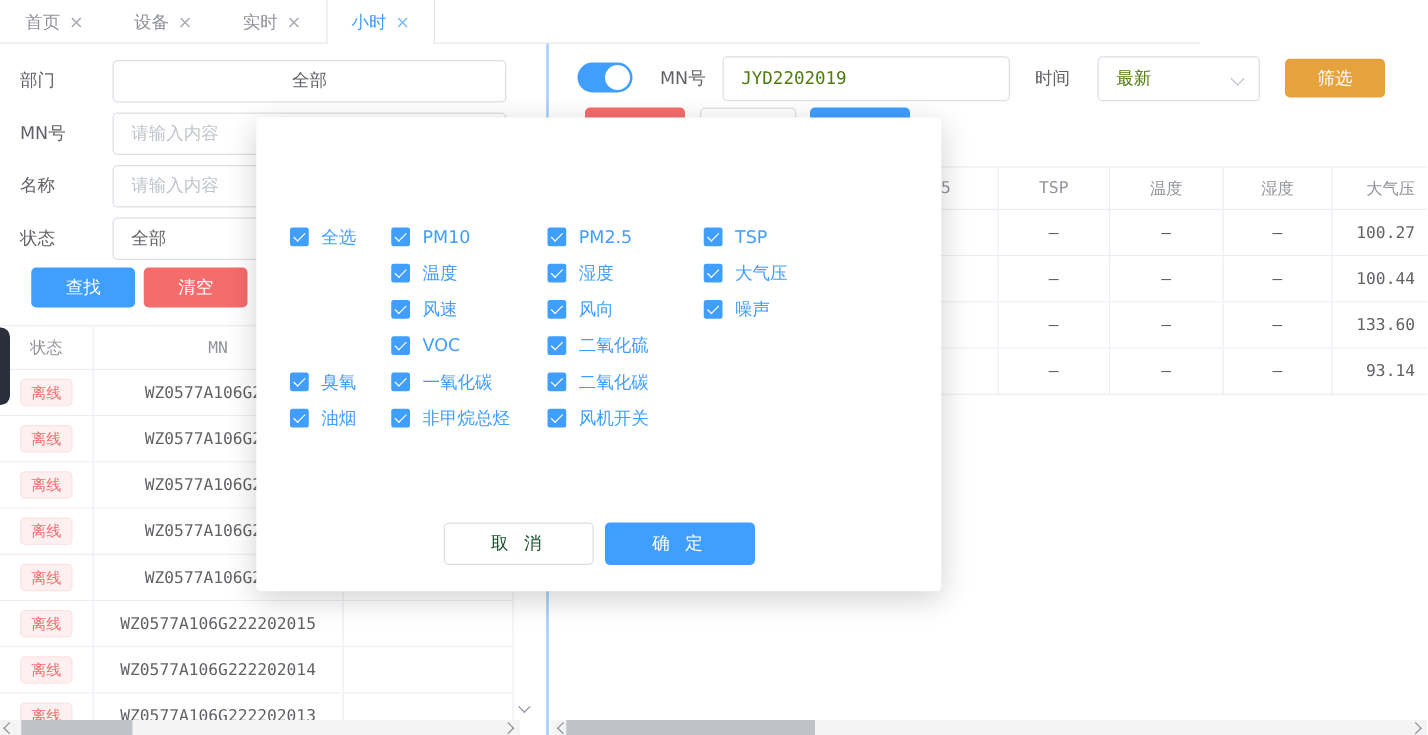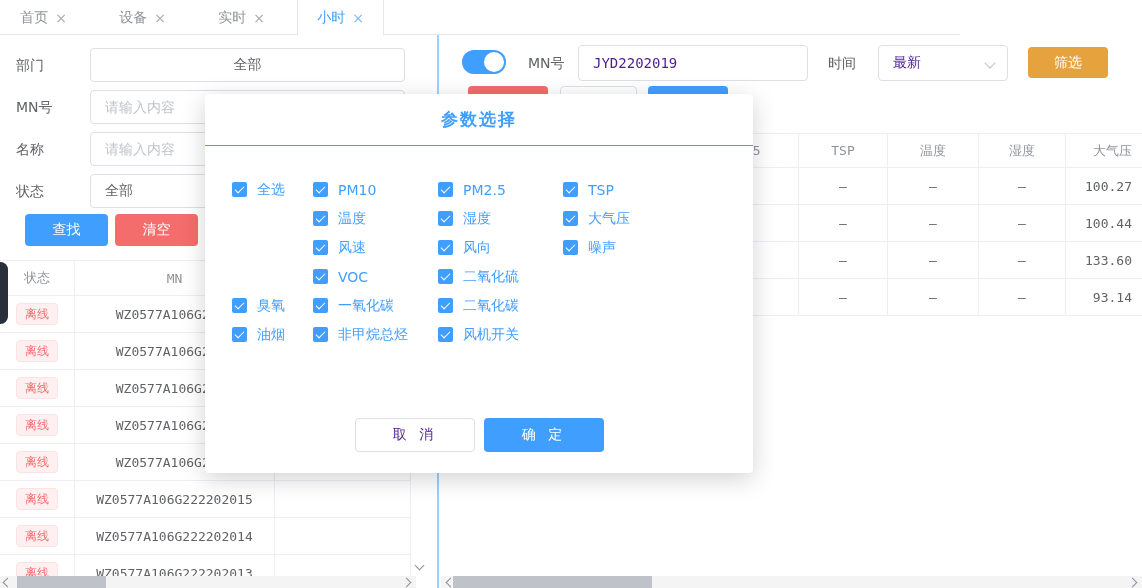--- a/index.html
+++ b/index.html
@@ -2,21 +2,21 @@
 <html><head>
 <meta charset="utf-8">
 <style>
   * { margin:0; padding:0; box-sizing:border-box; }
   html,body { width:1142px; height:588px; overflow:hidden; }
   body { font-family:"DejaVu Sans","Liberation Sans",sans-serif; font-size:14px; color:#606266; background:#fff; }
   .mono { font-family:"DejaVu Sans Mono","Liberation Mono",monospace; }
   #app { position:relative; width:1142px; height:588px; background:#fff; overflow:hidden; }
 
   
-  .tabbar { position:absolute; left:0; top:0; width:960px; height:35px; border-bottom:1px solid #E4E7ED; display:flex; background:#fff; z-index:4;gap:12px; }
+  .tabbar { position:absolute; left:0; top:0; width:960px; height:35px; border-bottom:1px solid #E4E7ED; display:flex; background:#fff; z-index:4; }
   .tab { width:87px; height:35px; display:flex; align-items:center; justify-content:center; gap:7px; color:#909399; font-size:14px; cursor:pointer; }
   .tab .close { font-size:14px; color:#a8abb2; line-height:1; }
   .tab.active { background:#fff; border-left:1px solid #E4E7ED; border-right:1px solid #E4E7ED; border-bottom:1px solid #fff; height:36px; color:#409EFF; }
   .tab.active .close { color:#7cb9f7; }
 
   
   .form-label { position:absolute; left:16px; width:66px; height:34px; line-height:34px; font-size:14px; color:#606266; }
   .input { position:absolute; left:90px; width:315px; height:34px; border:1px solid #DCDFE6; border-radius:4px; padding:0 14px; font-size:14px; color:#606266; background:#fff; outline:none; font-family:inherit; }
   .input::placeholder { color:#C0C4CC; }
   .input.centered { text-align:center; }
@@ -41,21 +41,21 @@
   
   .edge-widget { position:absolute; left:-7px; top:262px; width:15px; height:62px; background:#2A2F3C; border-radius:8px; z-index:15; overflow:hidden; }
 
   
   .divider { position:absolute; left:437px; top:35px; width:2px; height:553px; background:#9ECFFF; z-index:6; }
 
   
   .switch { position:absolute; left:462px; top:50px; width:44px; height:24px; border-radius:12px; background:#409EFF; cursor:pointer; }
   .switch .knob { position:absolute; right:2px; top:2px; width:20px; height:20px; border-radius:50%; background:#fff; }
   .rlabel { position:absolute; height:36px; line-height:36px; font-size:14px; color:#606266; }
-  .rinput { position:absolute; height:36px; border:1px solid #DCDFE6; border-radius:4px; padding:0 14px; font-size:14px; color:#4c1d95; outline:none; background:#fff; }
+  .rinput { position:absolute; height:36px; border:1px solid #DCDFE6; border-radius:4px; padding:0 14px; font-size:14px; color:#4d7c0f; outline:none; background:#fff; }
   .btn-orange { background:#E6A23C; }
 
   
   .peek-btn { position:absolute; top:86px; height:30px; border-radius:4px; z-index:5; }
   .peek-red { left:468px; width:80px; background:#F56C6C; }
   .peek-white { left:560px; width:77px; background:#fff; border:1px solid #DCDFE6; }
   .peek-blue { left:648px; width:80px; background:#409EFF; }
 
   
   .rtable { position:absolute; left:683px; top:133px; width:459px; z-index:1; }
@@ -74,21 +74,21 @@
   
   .modal { position:absolute; left:205px; top:94px; width:548px; height:379px; background:#fff; border-radius:4px; box-shadow:0 6px 24px rgba(0,0,0,0.18); z-index:20; }
   .modal-header { height:52px; display:flex; align-items:center; justify-content:center; border-bottom:1px solid #409EFF; }
   .modal-title { color:#409EFF; font-size:17px; font-weight:bold; letter-spacing:2px; }
   .cb-grid { position:absolute; left:27px; top:81px; width:494px; display:grid; grid-template-columns:81px 125px 125px 140px; grid-auto-rows:29px; }
   .cb-item { display:flex; align-items:center; gap:10px; cursor:pointer; }
   .cbox { width:15px; height:15px; background:#409EFF; border-radius:2px; position:relative; flex:0 0 15px; }
   .cbox::after { content:""; position:absolute; left:4.5px; top:1.5px; width:4px; height:8px; border-right:1.6px solid #fff; border-bottom:1.6px solid #fff; transform:rotate(45deg); }
   .cb-label { color:#409EFF; font-size:14px; white-space:nowrap;text-align:right; }
   .modal-btn { position:absolute; top:324px; width:120px; height:34px; border-radius:4px; font-size:14px; font-family:inherit; cursor:pointer; letter-spacing:4px; }
-  .modal-cancel { left:150px; background:#fff; border:1px solid #DCDFE6; color:#4c1d95; }
+  .modal-cancel { left:150px; background:#fff; border:1px solid #DCDFE6; color:#14532d; }
   .modal-ok { left:279px; background:#409EFF; border:none; color:#fff; }
 
   
   .hscroll { position:absolute; top:576px; height:12px; background:#F4F4F5; z-index:25; }
   .hscroll .thumb { position:absolute; top:0; height:12px; background:#BFC3C9; }
   .chev { position:absolute; width:7px; height:7px; border-right:1.5px solid #8a8f99; border-bottom:1.5px solid #8a8f99; }
   .chev-left  { transform:rotate(135deg); }
   .chev-right { transform:rotate(-45deg); }
   .chev-down  { transform:rotate(45deg); }
 </style>
@@ -266,23 +266,20 @@
       <div class="rcell">–</div>
       <div class="rcell">–</div>
       <div class="rcell">–</div>
       <div class="rcell">–</div>
       <div class="rcell">93.14</div>
     </div>
       </div>
   </div>
 
   <div class="modal">
-    <div class="modal-header">
-      <span class="modal-title">参数选择</span>
-    </div>
     <div class="cb-grid" id="cb-grid">
         <div class="cb-item">
           <span class="cbox"></span>
           <span class="cb-label">全选</span>
         </div>
         <div class="cb-item">
           <span class="cbox"></span>
           <span class="cb-label">PM10</span>
         </div>
         <div class="cb-item">

